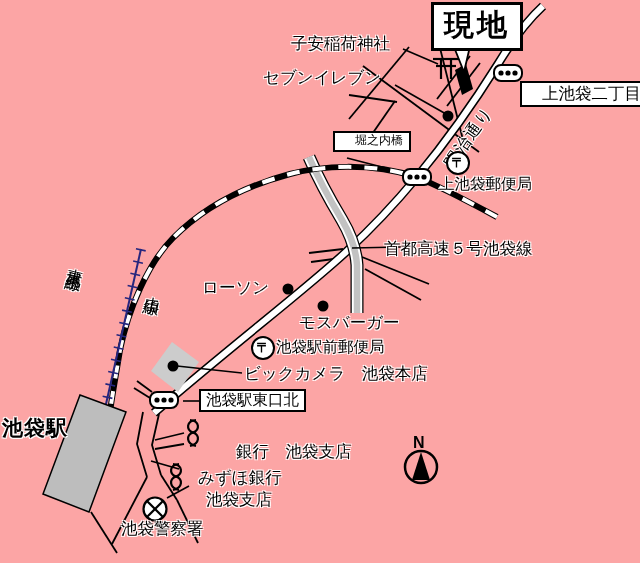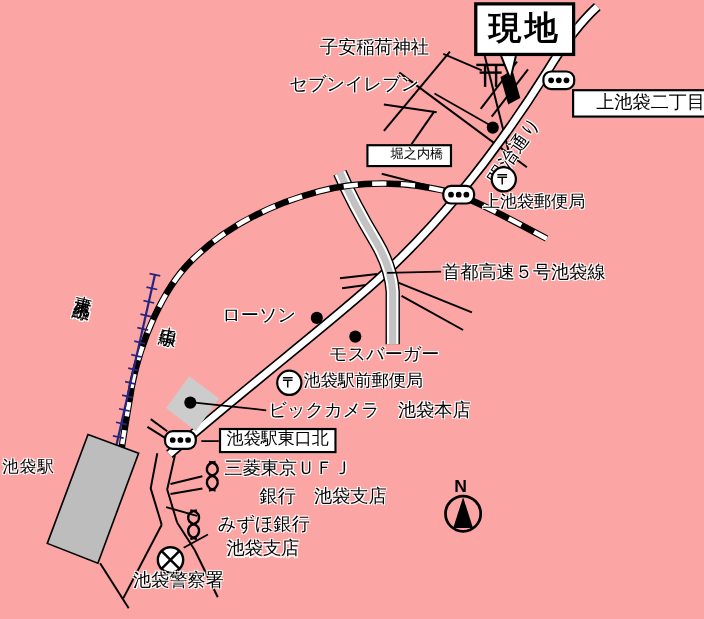--- a/index.html
+++ b/index.html
@@ -16,21 +16,21 @@
        text-shadow:-1px -1px 0 #fff,1px -1px 0 #fff,-1px 1px 0 #fff,1px 1px 0 #fff;}
   .small{font-size:15.5px;}
   .boxed{background:#fff;border:2px solid #000;padding:1px 6px 2px 20px;text-shadow:none;}
   .callout{position:absolute;left:431px;top:2px;background:#fff;border:3.5px solid #000;
            padding:0 10px 2px 10px;font-size:30px;font-weight:bold;letter-spacing:3px;
            text-shadow:none;}
   .v{writing-mode:vertical-rl;letter-spacing:2px;}
   .rot-meiji{transform:rotate(-55deg);transform-origin:center center;letter-spacing:1px;}
   .rot-tobu{transform:rotate(13deg);transform-origin:top center;}
   .rot-yama{transform:rotate(12deg);transform-origin:top center;}
-  .station-name{font-size:15px;font-weight:normal;letter-spacing:1px;}
+  .station-name{font-size:21px;font-weight:bold;letter-spacing:1px;}
   .north{font-size:16px;font-weight:bold;text-shadow:none;}
   .postmark{position:absolute;width:20px;height:20px;border:2px solid #000;border-radius:50%;
             background:#fff;font-size:13px;font-weight:bold;text-align:center;line-height:19px;
             text-shadow:none;}
   
   .st{stroke:var(--ink);stroke-width:1.8;fill:none;}
   .leader{stroke:var(--ink);stroke-width:1.6;fill:none;}
   .road-out{stroke:var(--ink);stroke-width:9;fill:none;}
   .road-in{stroke:#ffffff;stroke-width:6;fill:none;}
   .exp-out{stroke:var(--ink);stroke-width:13;fill:none;}
@@ -170,31 +170,30 @@
   <div class="lbl boxed small" style="left:199px;top:389px;padding:0 5px 1px 5px;">池袋駅東口北</div>
 
   <div class="lbl" style="left:291px;top:34px;">子安稲荷神社</div>
   <div class="lbl" style="left:263px;top:68px;">セブンイレブン</div>
 
   <div class="lbl rot-meiji" style="left:433px;top:128px;">明治通り</div>
 
   <div class="lbl small" style="left:439px;top:175px;">上池袋郵便局</div>
   <div class="postmark" style="left:446px;top:151px;">〒</div>
 
-  <div class="lbl" style="left:402px;top:239px;">首都高速５号池袋線</div>
+  <div class="lbl" style="left:384px;top:239px;">首都高速５号池袋線</div>
 
   <div class="lbl" style="left:202px;top:278px;text-align:right;">ローソン</div>
   <div class="lbl" style="left:299px;top:313px;text-align:right;">モスバーガー</div>
 
   <div class="lbl small" style="left:276px;top:338px;">池袋駅前郵便局</div>
   <div class="postmark" style="left:251px;top:336px;">〒</div>
 
   <div class="lbl" style="left:244px;top:364px;">ビックカメラ　池袋本店</div>
 
-  <div class="lbl" style="left:204px;top:417px;">三菱東京ＵＦＪ</div>
   <div class="lbl" style="left:236px;top:442px;">銀行　池袋支店</div>
 
   <div class="lbl" style="left:198px;top:468px;">みずほ銀行</div>
   <div class="lbl" style="left:206px;top:490px;">池袋支店</div>
 
   <div class="lbl" style="left:121px;top:519px;">池袋警察署</div>
 
   <div class="lbl station-name" style="left:2px;top:416px;">池袋駅</div>
 
   <div class="lbl v rot-tobu" style="left:70px;top:256px;font-size:16px;">東武東上線</div>

